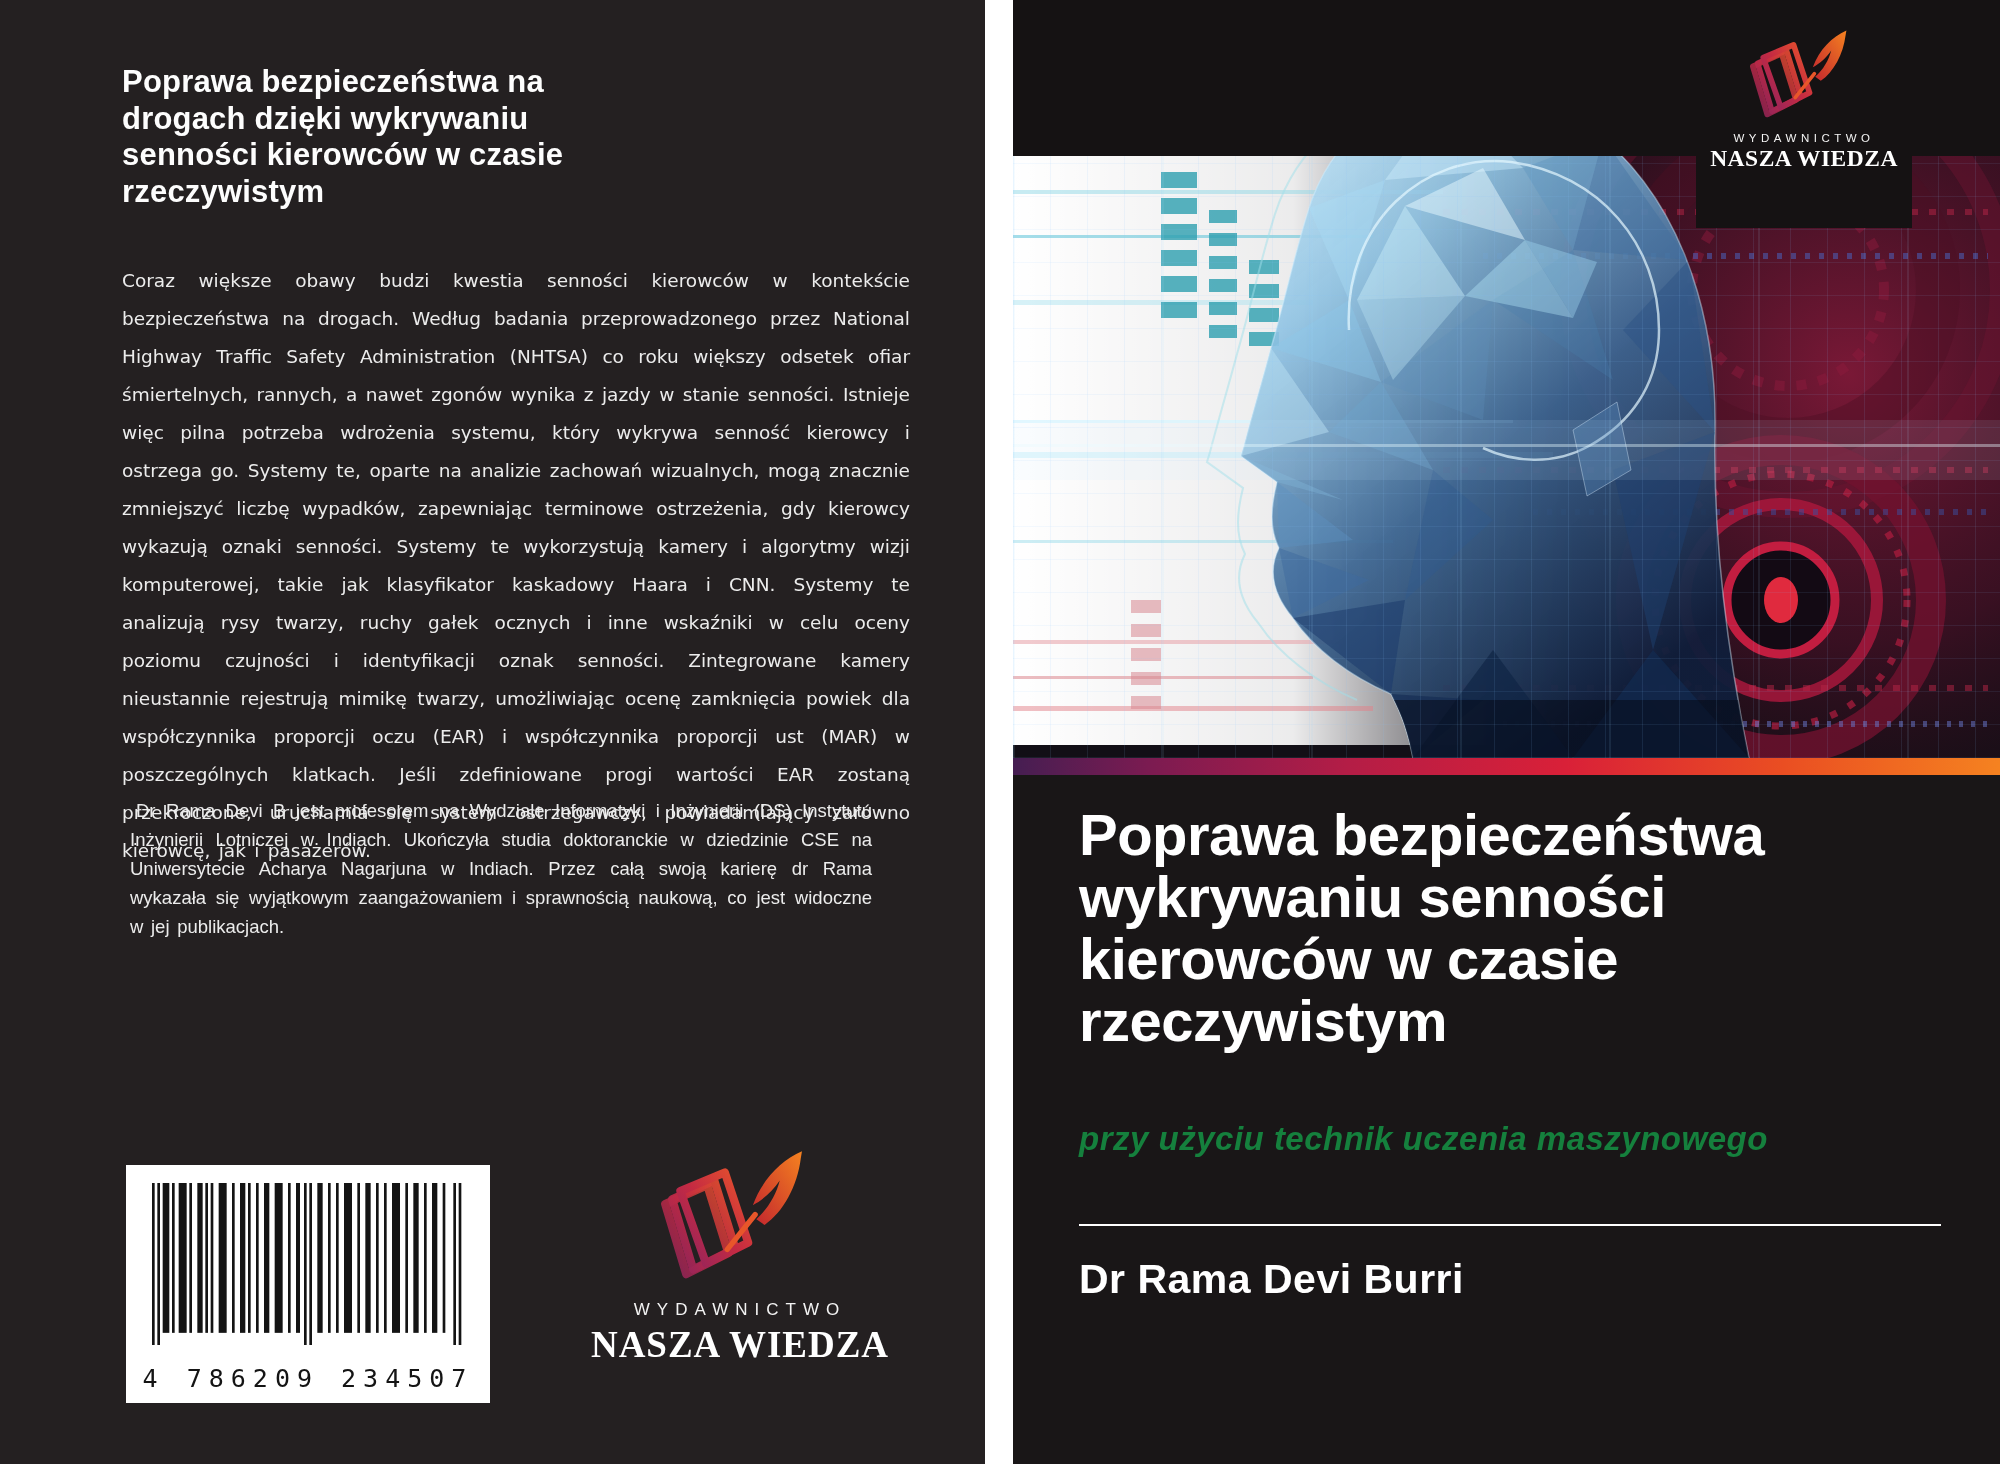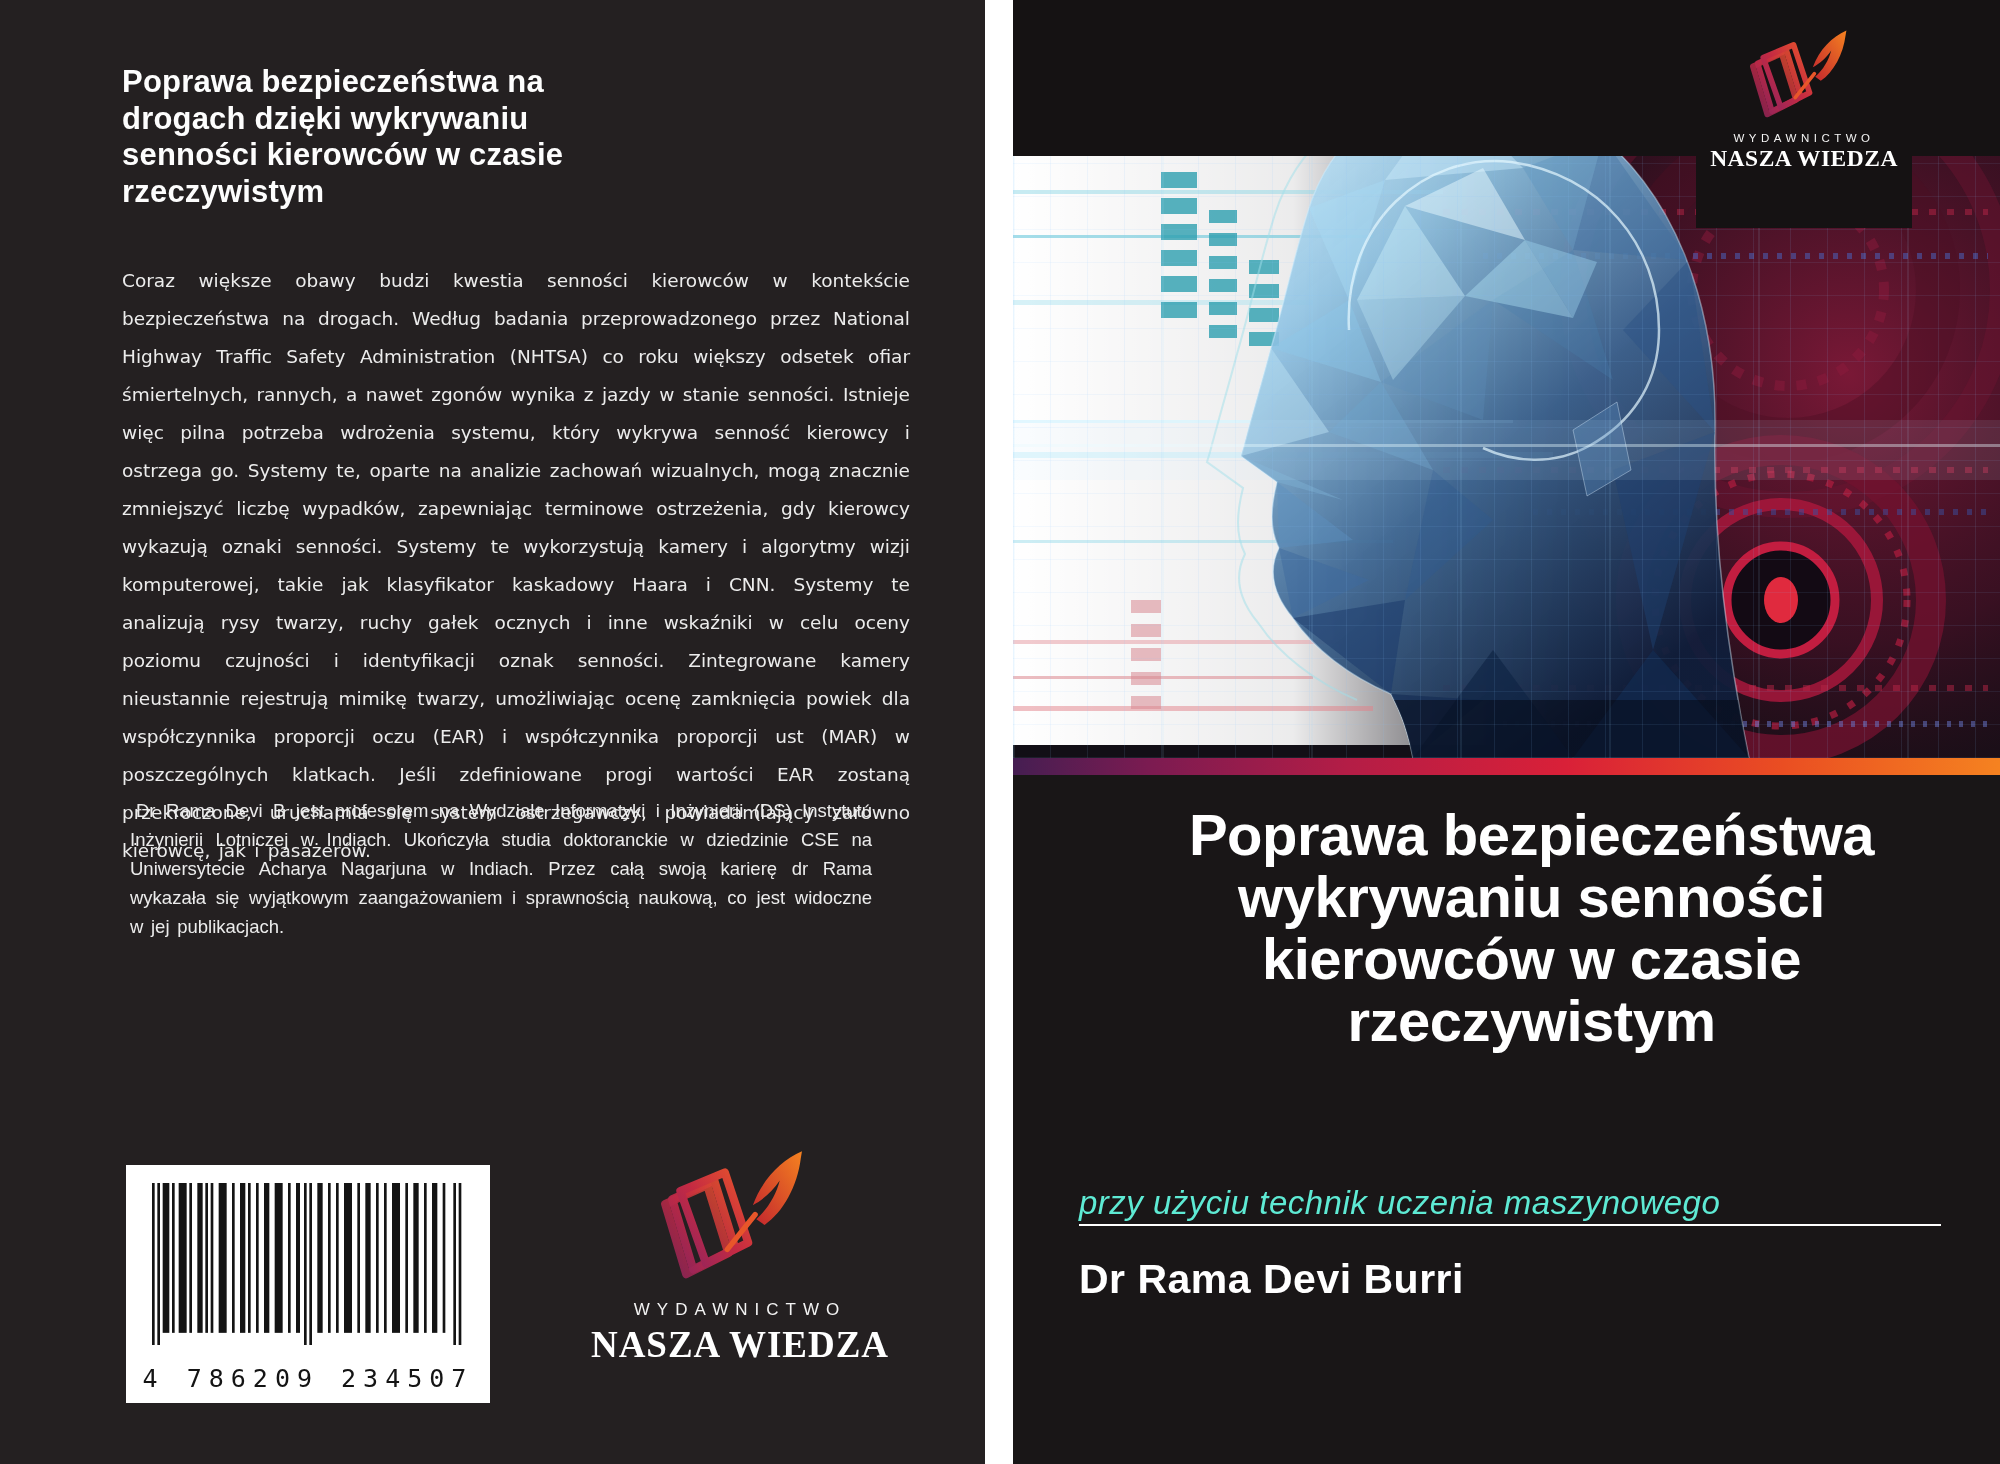--- a/index.html
+++ b/index.html
@@ -36,23 +36,23 @@
           repeating-linear-gradient(90deg, rgba(160,220,255,.10) 0 2px, transparent 2px 149px);}
   .top-band{position:absolute;left:0;top:0;right:0;height:156px;background:#151213;}
   .logo-box{position:absolute;top:0;right:88px;width:216px;height:228px;background:#151213;text-align:center;padding-top:24px;box-sizing:border-box;}
   .logo-box .pub-icon{width:122px;height:104px;}
   .logo-box .wordmark-top{font-size:11.5px;letter-spacing:4.5px;margin-top:0;}
   .logo-box .wordmark-main{font-size:23.5px;margin-top:1px;letter-spacing:.5px;}
 
   .gbar{position:absolute;left:0;top:758px;width:987px;height:17px;
         background:linear-gradient(90deg,#451e52 0%,#7c1b51 14%,#b41d46 34%,#d92038 56%,#ea4e22 78%,#f58220 100%);}
 
-  .front-title{position:absolute;left:66px;top:804px;width:905px;margin:0;font-size:58px;line-height:1.07;font-weight:bold;letter-spacing:-.5px;color:#ffffff;text-align:center;}
+  .front-title{position:absolute;left:66px;top:804px;width:905px;margin:0;font-size:58px;line-height:1.07;font-weight:bold;letter-spacing:-.5px;color:#ffffff;}
   .front-title span{display:block;}
-  .subtitle{position:absolute;left:66px;top:1184px;margin:0;font-style:italic;font-size:33px;font-weight:400;color:#5eead4;letter-spacing:.5px;}
+  .subtitle{position:absolute;left:66px;top:1120px;margin:0;font-style:italic;font-size:33px;font-weight:700;color:#15803d;letter-spacing:.5px;}
   .rule{position:absolute;left:66px;top:1224px;width:862px;height:2px;background:#ffffff;}
   .author{position:absolute;left:66px;top:1256px;margin:0;font-size:41px;font-weight:bold;letter-spacing:.5px;color:#ffffff;}
 </style>
 </head>
 <body>
 
 <svg width="0" height="0" style="position:absolute" aria-hidden="true">
   <defs>
     <linearGradient id="feather-grad" x1="0" y1="1" x2="1" y2="0">
       <stop offset="0" stop-color="#c2242e"></stop>

